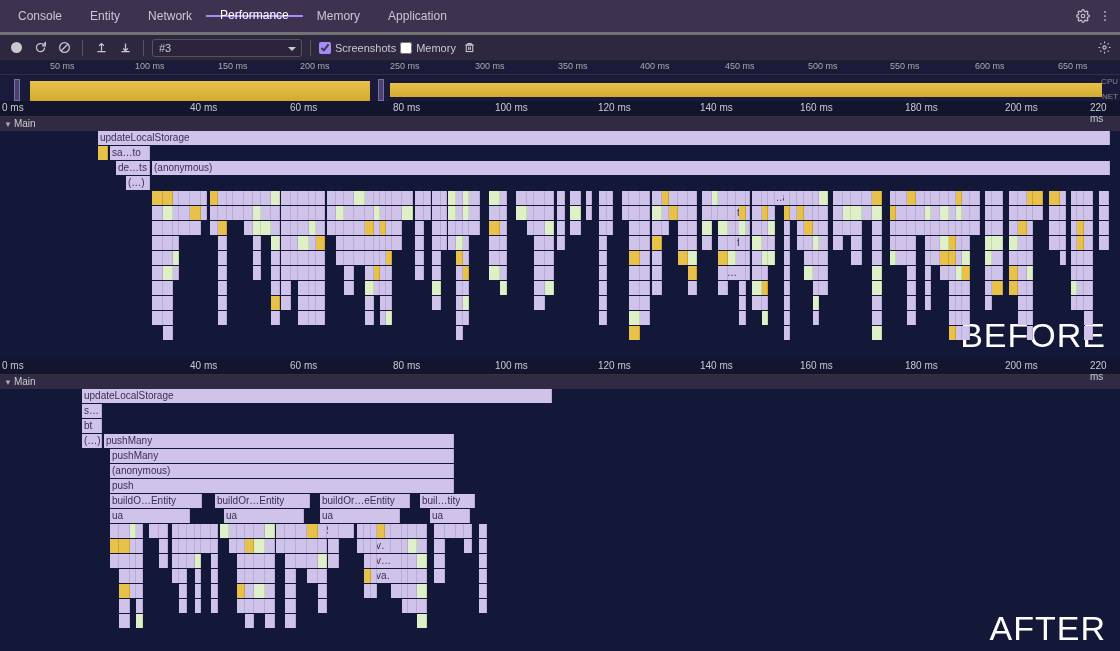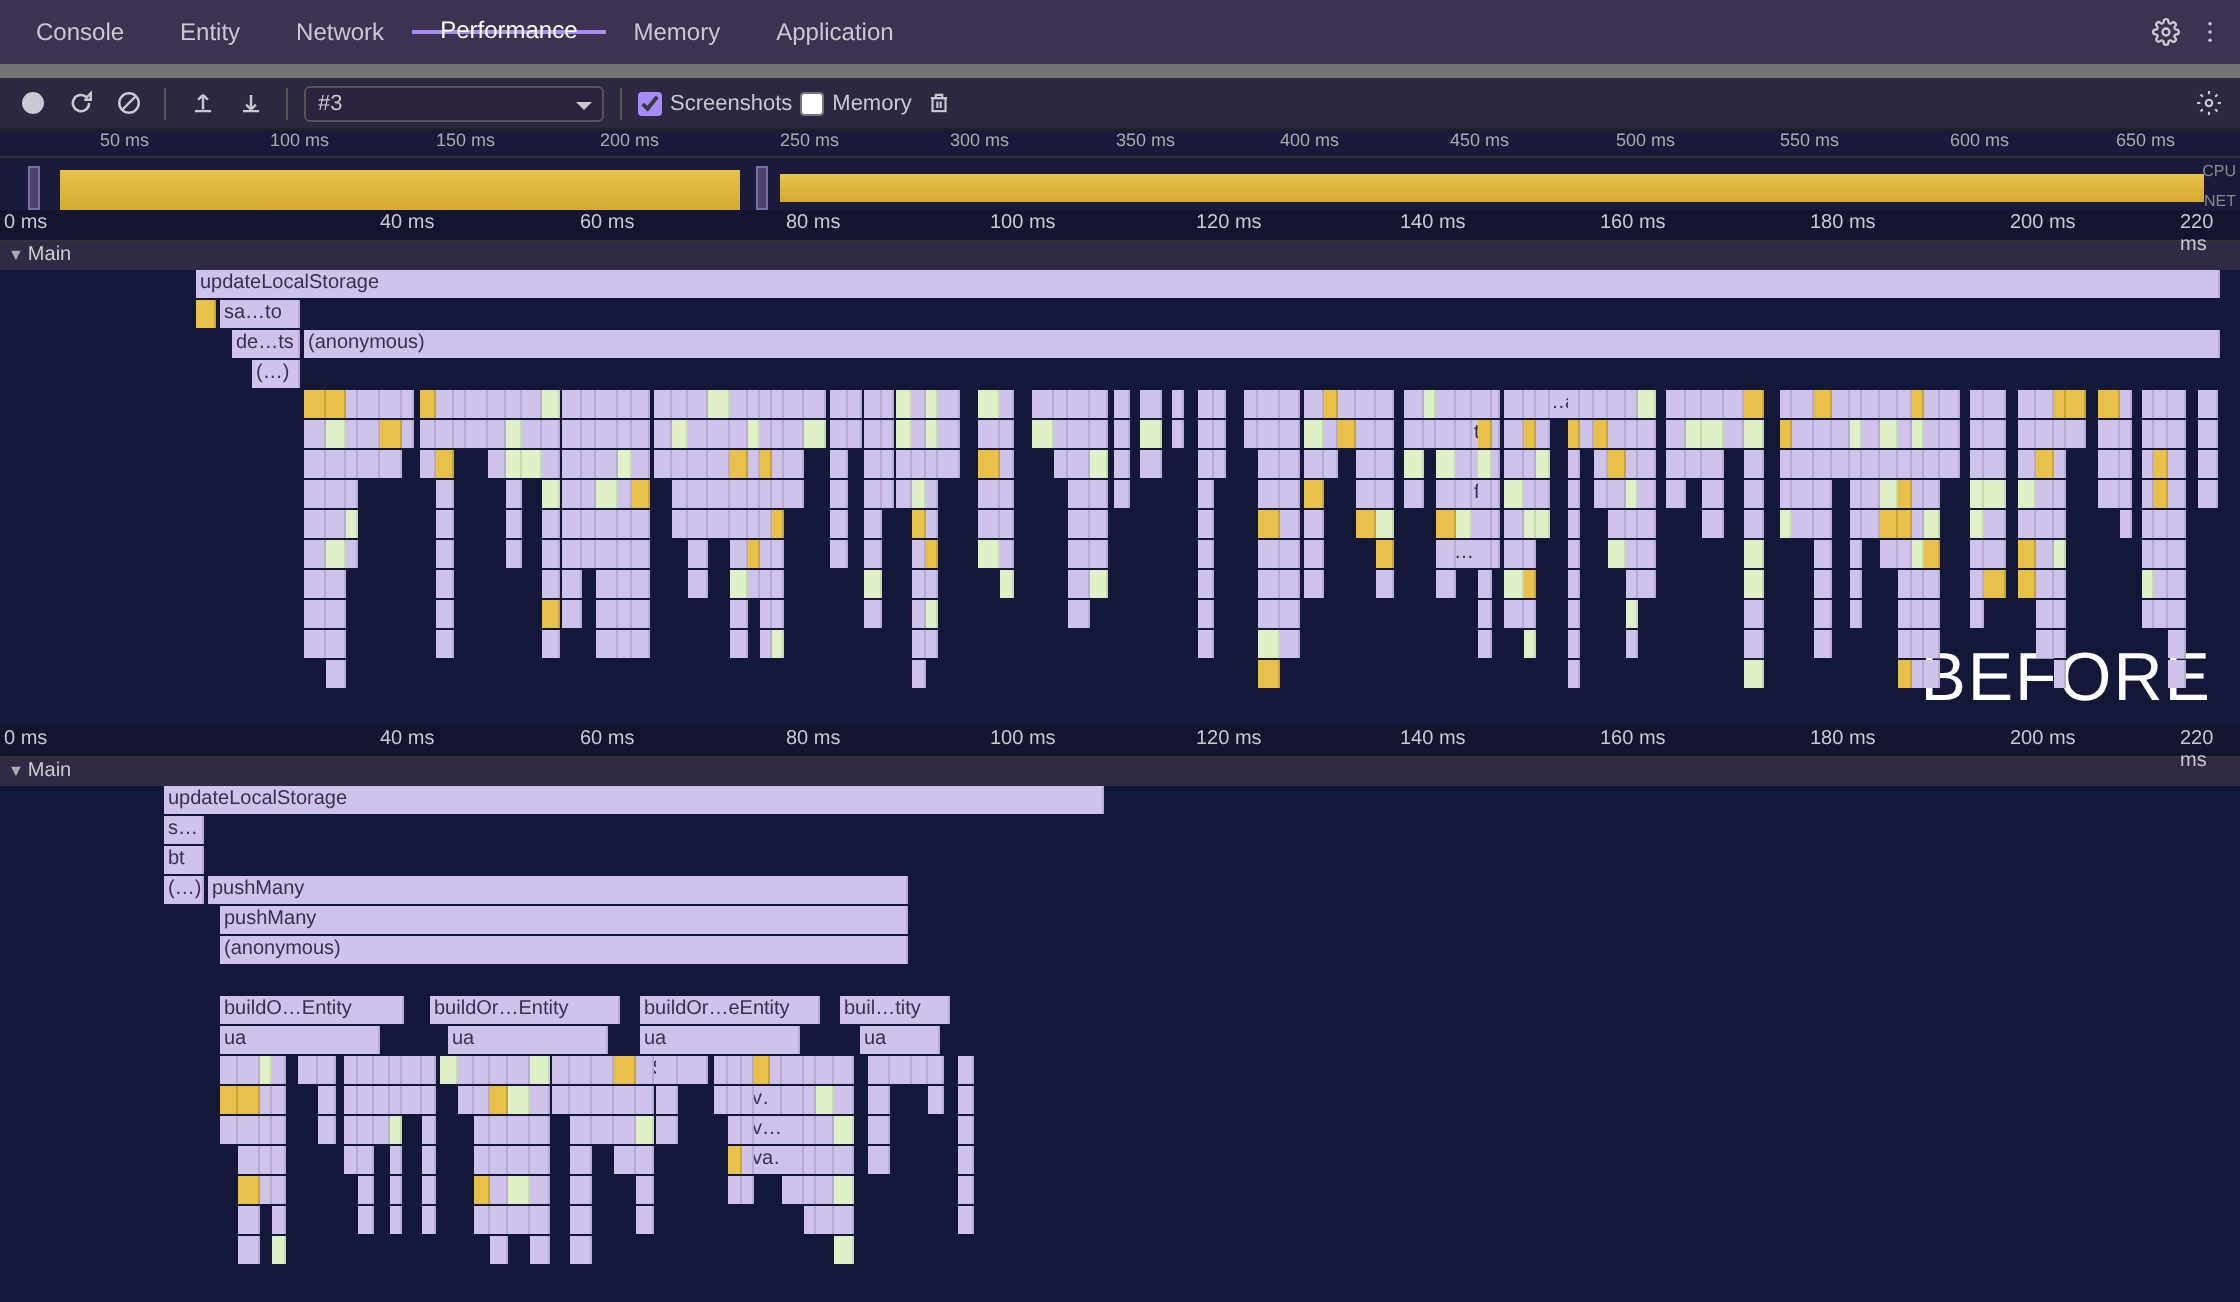--- a/index.html
+++ b/index.html
@@ -11,21 +11,21 @@
   font-size: 11px;
   color: #c9c9d1;
   overflow: hidden;
 }
 .tabbar {
   height: 26px;
   background: #3d3350;
   display: flex;
   align-items: center;
   padding: 16px 4px;
-  border-bottom: 7px solid #737373;
+  border-bottom: 3px solid #737373;
 }
 .tabbar .tab {
   padding: 0 14px;
   height: 100%;
   display: flex;
   align-items: center;
   font-size: 12px;
   color: #c9c9d1;
   cursor: pointer;
 }
@@ -887,36 +887,38 @@
 <div class="section-label">Main</div>
 
 <div class="flame-area" id="flame-after" style="height:265px">
   <div class="block" style="left:82px; top:0; width:470px">updateLocalStorage</div>
   <div class="block" style="left:82px; top:15px; width:20px">s…</div>
   <div class="block" style="left:82px; top:30px; width:20px">bt</div>
   <div class="block" style="left:82px; top:45px; width:20px">(…)</div>
   <div class="block" style="left:104px; top:45px; width:350px">pushMany</div>
   <div class="block" style="left:110px; top:60px; width:344px">pushMany</div>
   <div class="block" style="left:110px; top:75px; width:344px">(anonymous)</div>
+  <div class="block" style="left:110px; top:90px; width:344px">push</div>
   <div class="block" style="left:110px; top:105px; width:92px">buildO…Entity</div>
   <div class="block" style="left:215px; top:105px; width:95px">buildOr…Entity</div>
   <div class="block" style="left:320px; top:105px; width:90px">buildOr…eEntity</div>
   <div class="block" style="left:420px; top:105px; width:55px">buil…tity</div>
   <div class="block" style="left:110px; top:120px; width:80px">ua</div>
   <div class="block" style="left:224px; top:120px; width:80px">ua</div>
   <div class="block" style="left:320px; top:120px; width:80px">ua</div>
   <div class="block" style="left:430px; top:120px; width:40px">ua</div>
 
   <div class="block y" style="left:314px; top:135px; width:8px"></div>
   <div class="block" style="left:324px; top:135px; width:24px">St</div>
   <div class="block" style="left:374px; top:135px; width:30px">St</div>
   <div class="block" style="left:374px; top:150px; width:30px">v…a</div>
   <div class="block" style="left:374px; top:165px; width:30px">v…e</div>
   <div class="block" style="left:374px; top:180px; width:30px">va…t</div>
 
+  <div class="big-label" style="bottom:6px">AFTER</div>
 <div class="thin" style="left: 110px; top: 135px; width: 9px;"></div>
     <div class="thin y" style="left: 110px; top: 150px; width: 9px;"></div>
     <div class="thin" style="left: 110px; top: 165px; width: 9px;"></div>
     <div class="thin" style="left: 119px; top: 135px; width: 11px;"></div>
     <div class="thin y" style="left: 119px; top: 150px; width: 11px;"></div>
     <div class="thin" style="left: 119px; top: 165px; width: 11px;"></div>
     <div class="thin" style="left: 119px; top: 180px; width: 11px;"></div>
     <div class="thin y" style="left: 119px; top: 195px; width: 11px;"></div>
     <div class="thin" style="left: 119px; top: 210px; width: 11px;"></div>
     <div class="thin" style="left: 119px; top: 225px; width: 11px;"></div>

